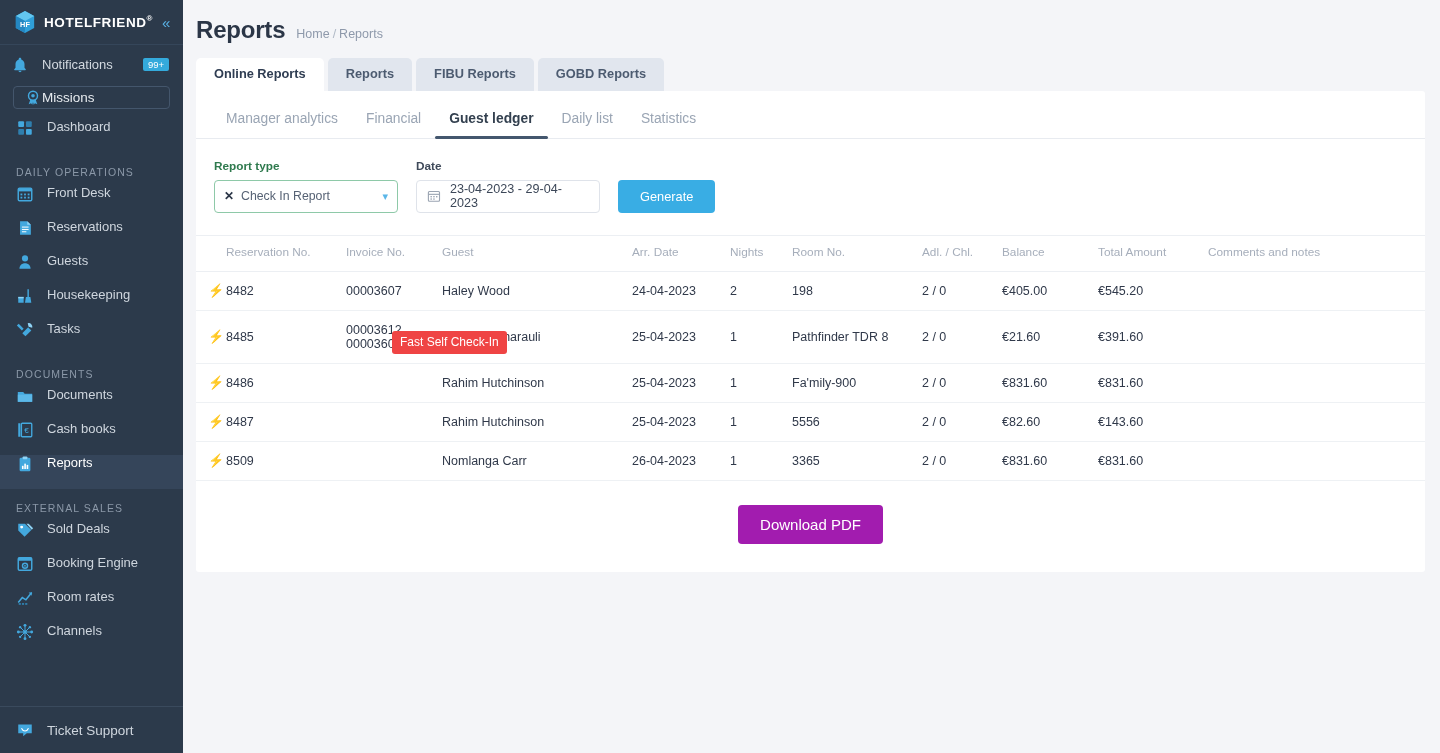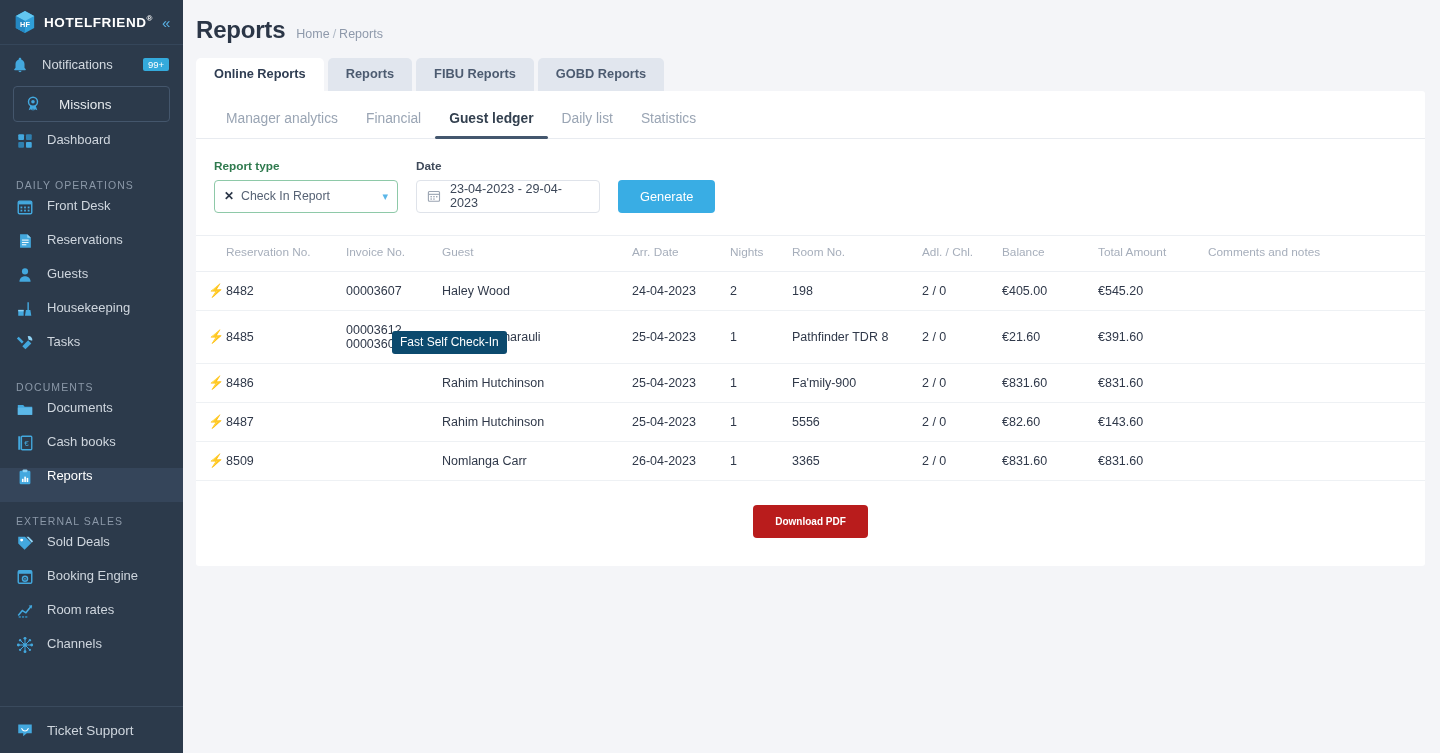--- a/index.html
+++ b/index.html
@@ -39,23 +39,23 @@
     padding: 0 14px 0 11px; gap: 13px; cursor: pointer;
   }
   .sb-notif .lbl { color: #d3d9e0; font-size: 13px; flex: 1; }
   .badge-99 {
     background: #34aadc; color: #ffffff; font-size: 9.5px;
     border-radius: 2px; padding: 2px 5px 2px 5px; line-height: 1;
     font-weight: 500;
   }
 
   .sb-missions {
-    margin: 2px 13px 10px 13px; height: 36px;
+    margin: 2px 13px 10px 13px; height: 23px;
     border: 1px solid #44566c; border-radius: 4px;
-    display: flex; align-items: center; gap: 17px;
+    display: flex; align-items: center; gap: 0;
     padding: 0 10px; cursor: pointer;
   }
   .sb-missions .lbl { color: #e6eaee; font-size: 13.5px; }
 
   .sb-item {
     height: 34px; display: flex; align-items: flex-start;
     padding: 0 14px 0 16px; gap: 13px; cursor: pointer;
     position: relative;
   }
   .sb-item .lbl { color: #cfd6de; font-size: 13px; white-space: nowrap; }
@@ -161,29 +161,29 @@
   .c-room   { width: 130px; margin-top: 8px; }
   .c-adl    { width: 80px; }
   .c-bal    { width: 96px; }
   .c-total  { width: 110px; }
   .c-comm   { width: auto; }
   .bolt { color: #f5a73c; font-size: 13px; line-height: 1; display: inline-block; }
   .nowrap-cell { white-space: pre-line; }
 
   .tooltip {
     position: absolute; left: 209px; top: 331px;
-    background: #0c4a6e; color: #ffffff; font-size: 12px;
+    background: #ef4444; color: #ffffff; font-size: 12px;
     padding: 4px 8px 5px 8px; border-radius: 3px;
     white-space: nowrap; z-index: 20; line-height: 1.2;
   }
 
   .dl-wrap { display: flex; justify-content: center; padding: 24px 0 28px 0; }
   .btn-download {
-    background: #b91c1c; color: #fff; border: none; border-radius: 4px;
-    padding: 11px 22px; font-size: 10px; font-weight: bold;
+    background: #a21caf; color: #fff; border: none; border-radius: 4px;
+    padding: 11px 22px; font-size: 15px; font-weight: normal;
     font-family: inherit; cursor: pointer;
   }
 </style>
 </head>
 <body>
 
 <div class="app">
 
   <aside class="sidebar">
 

